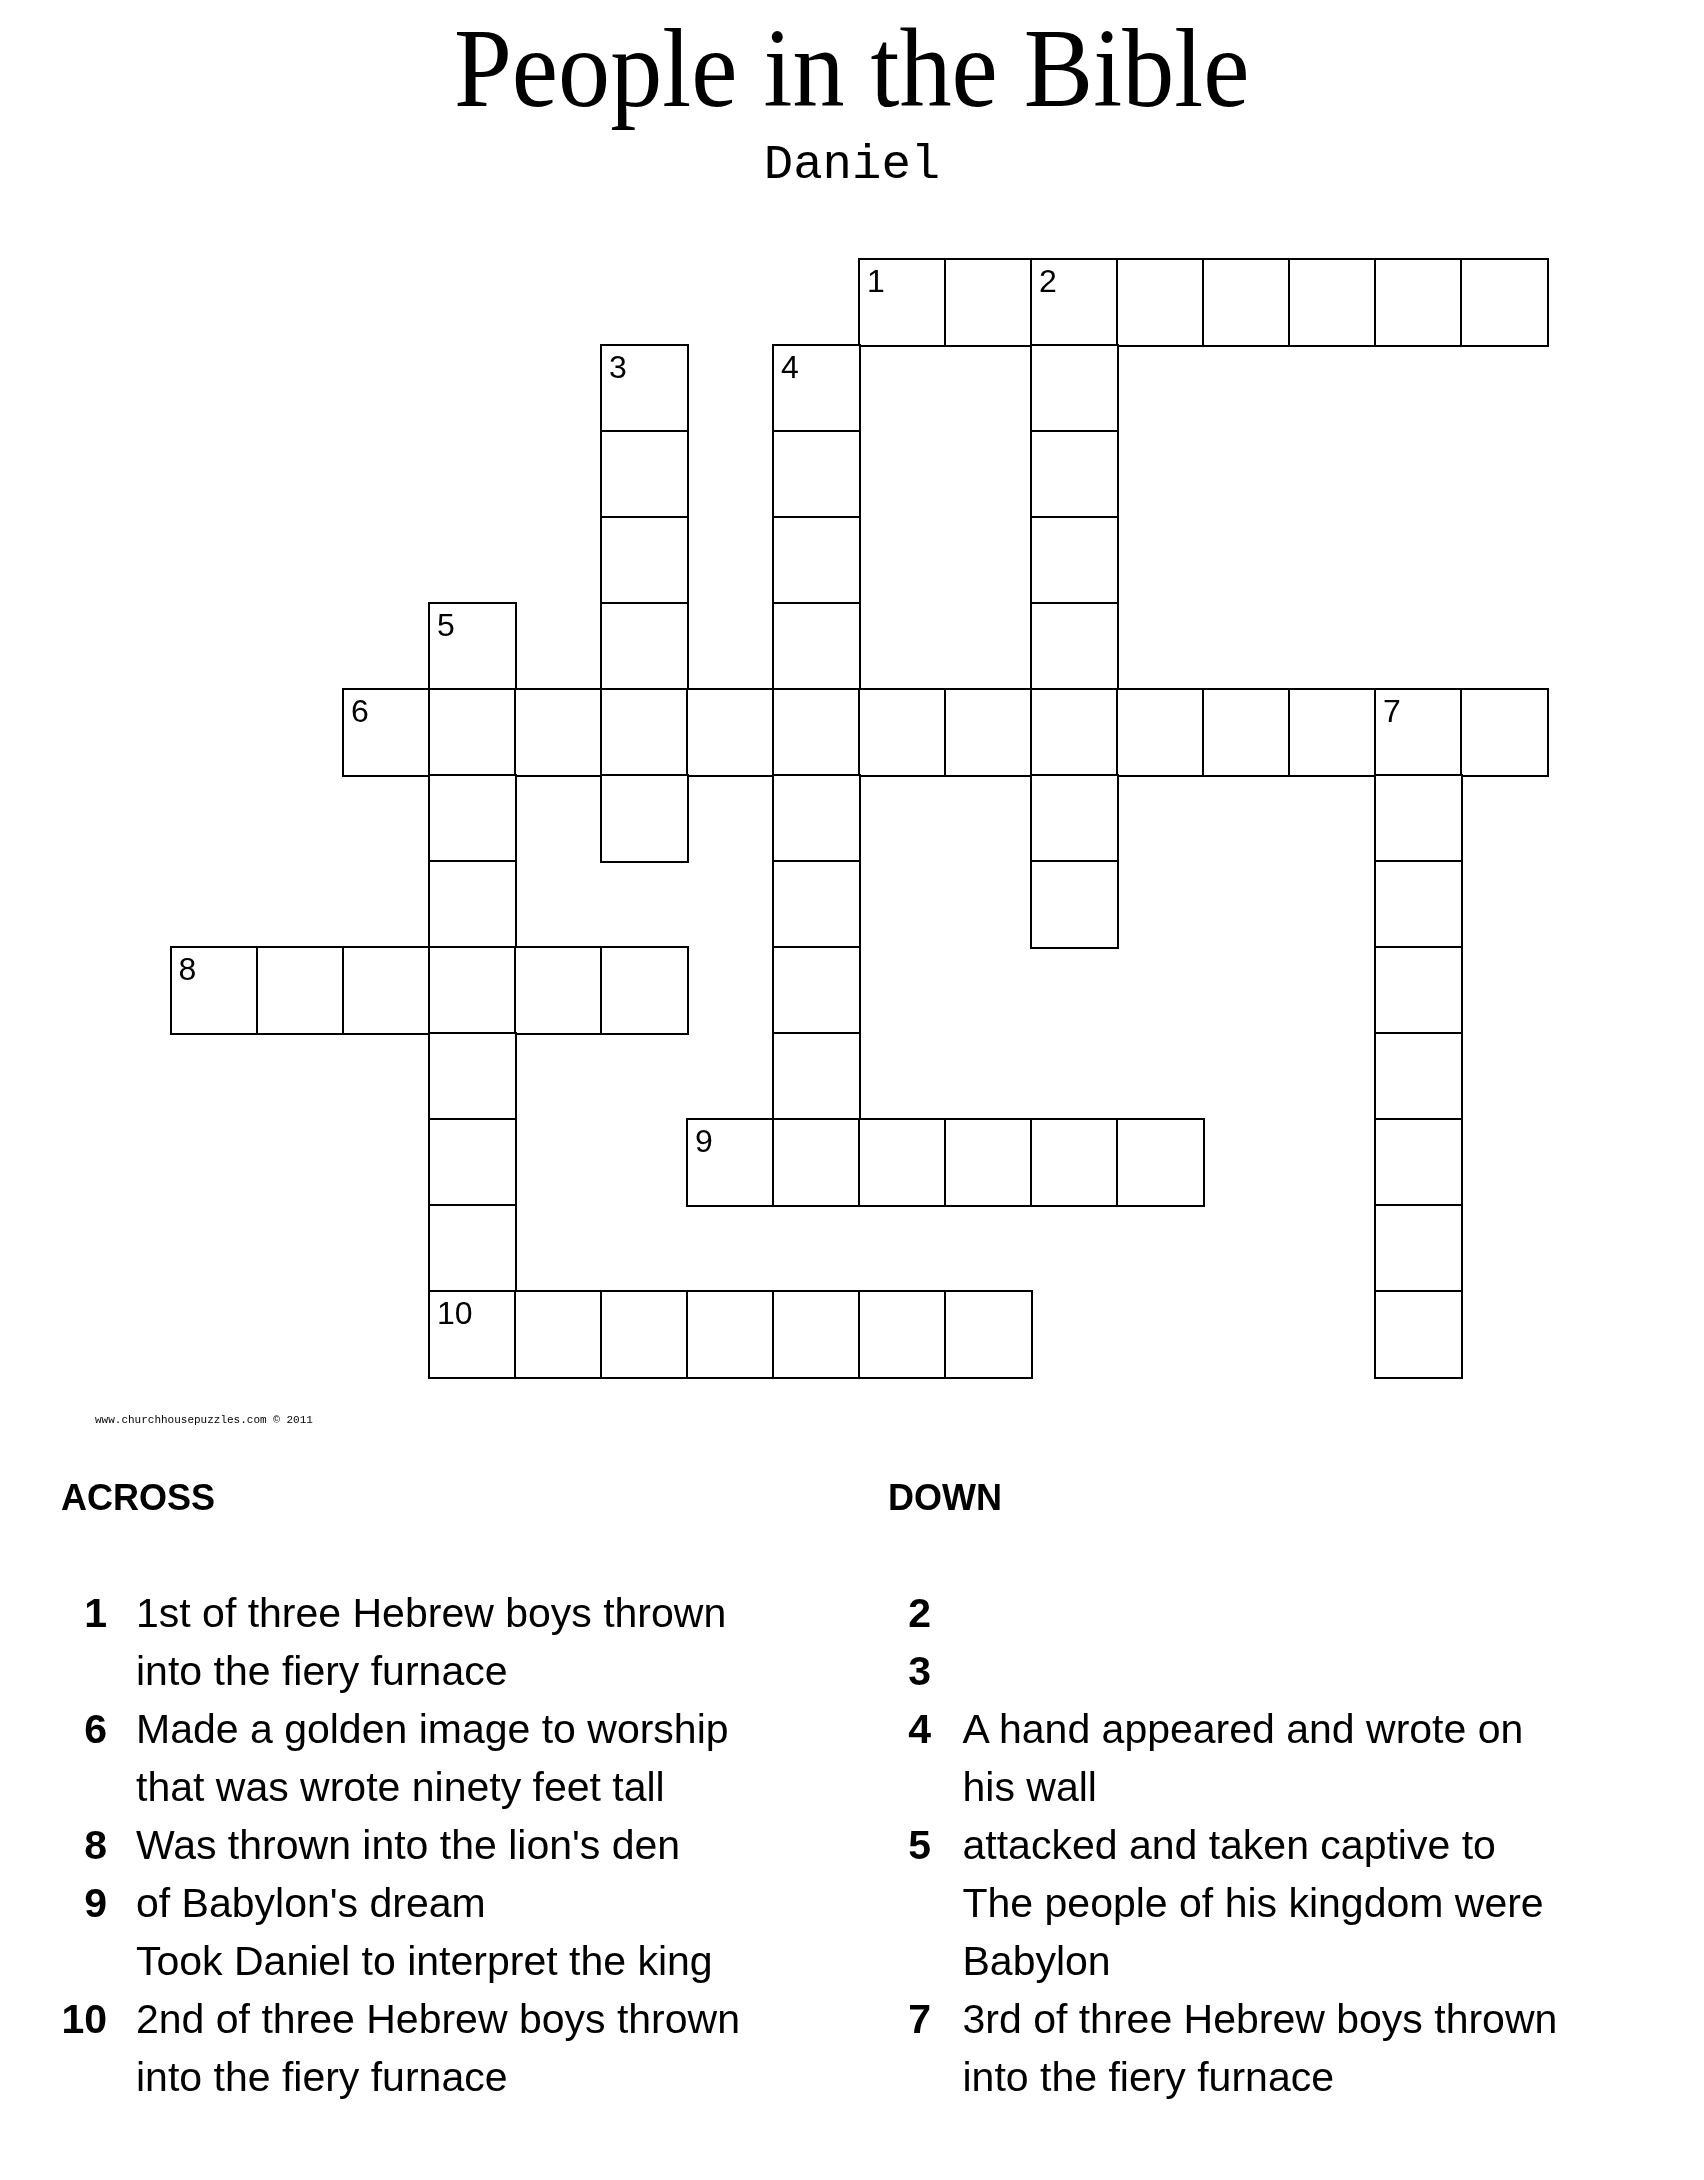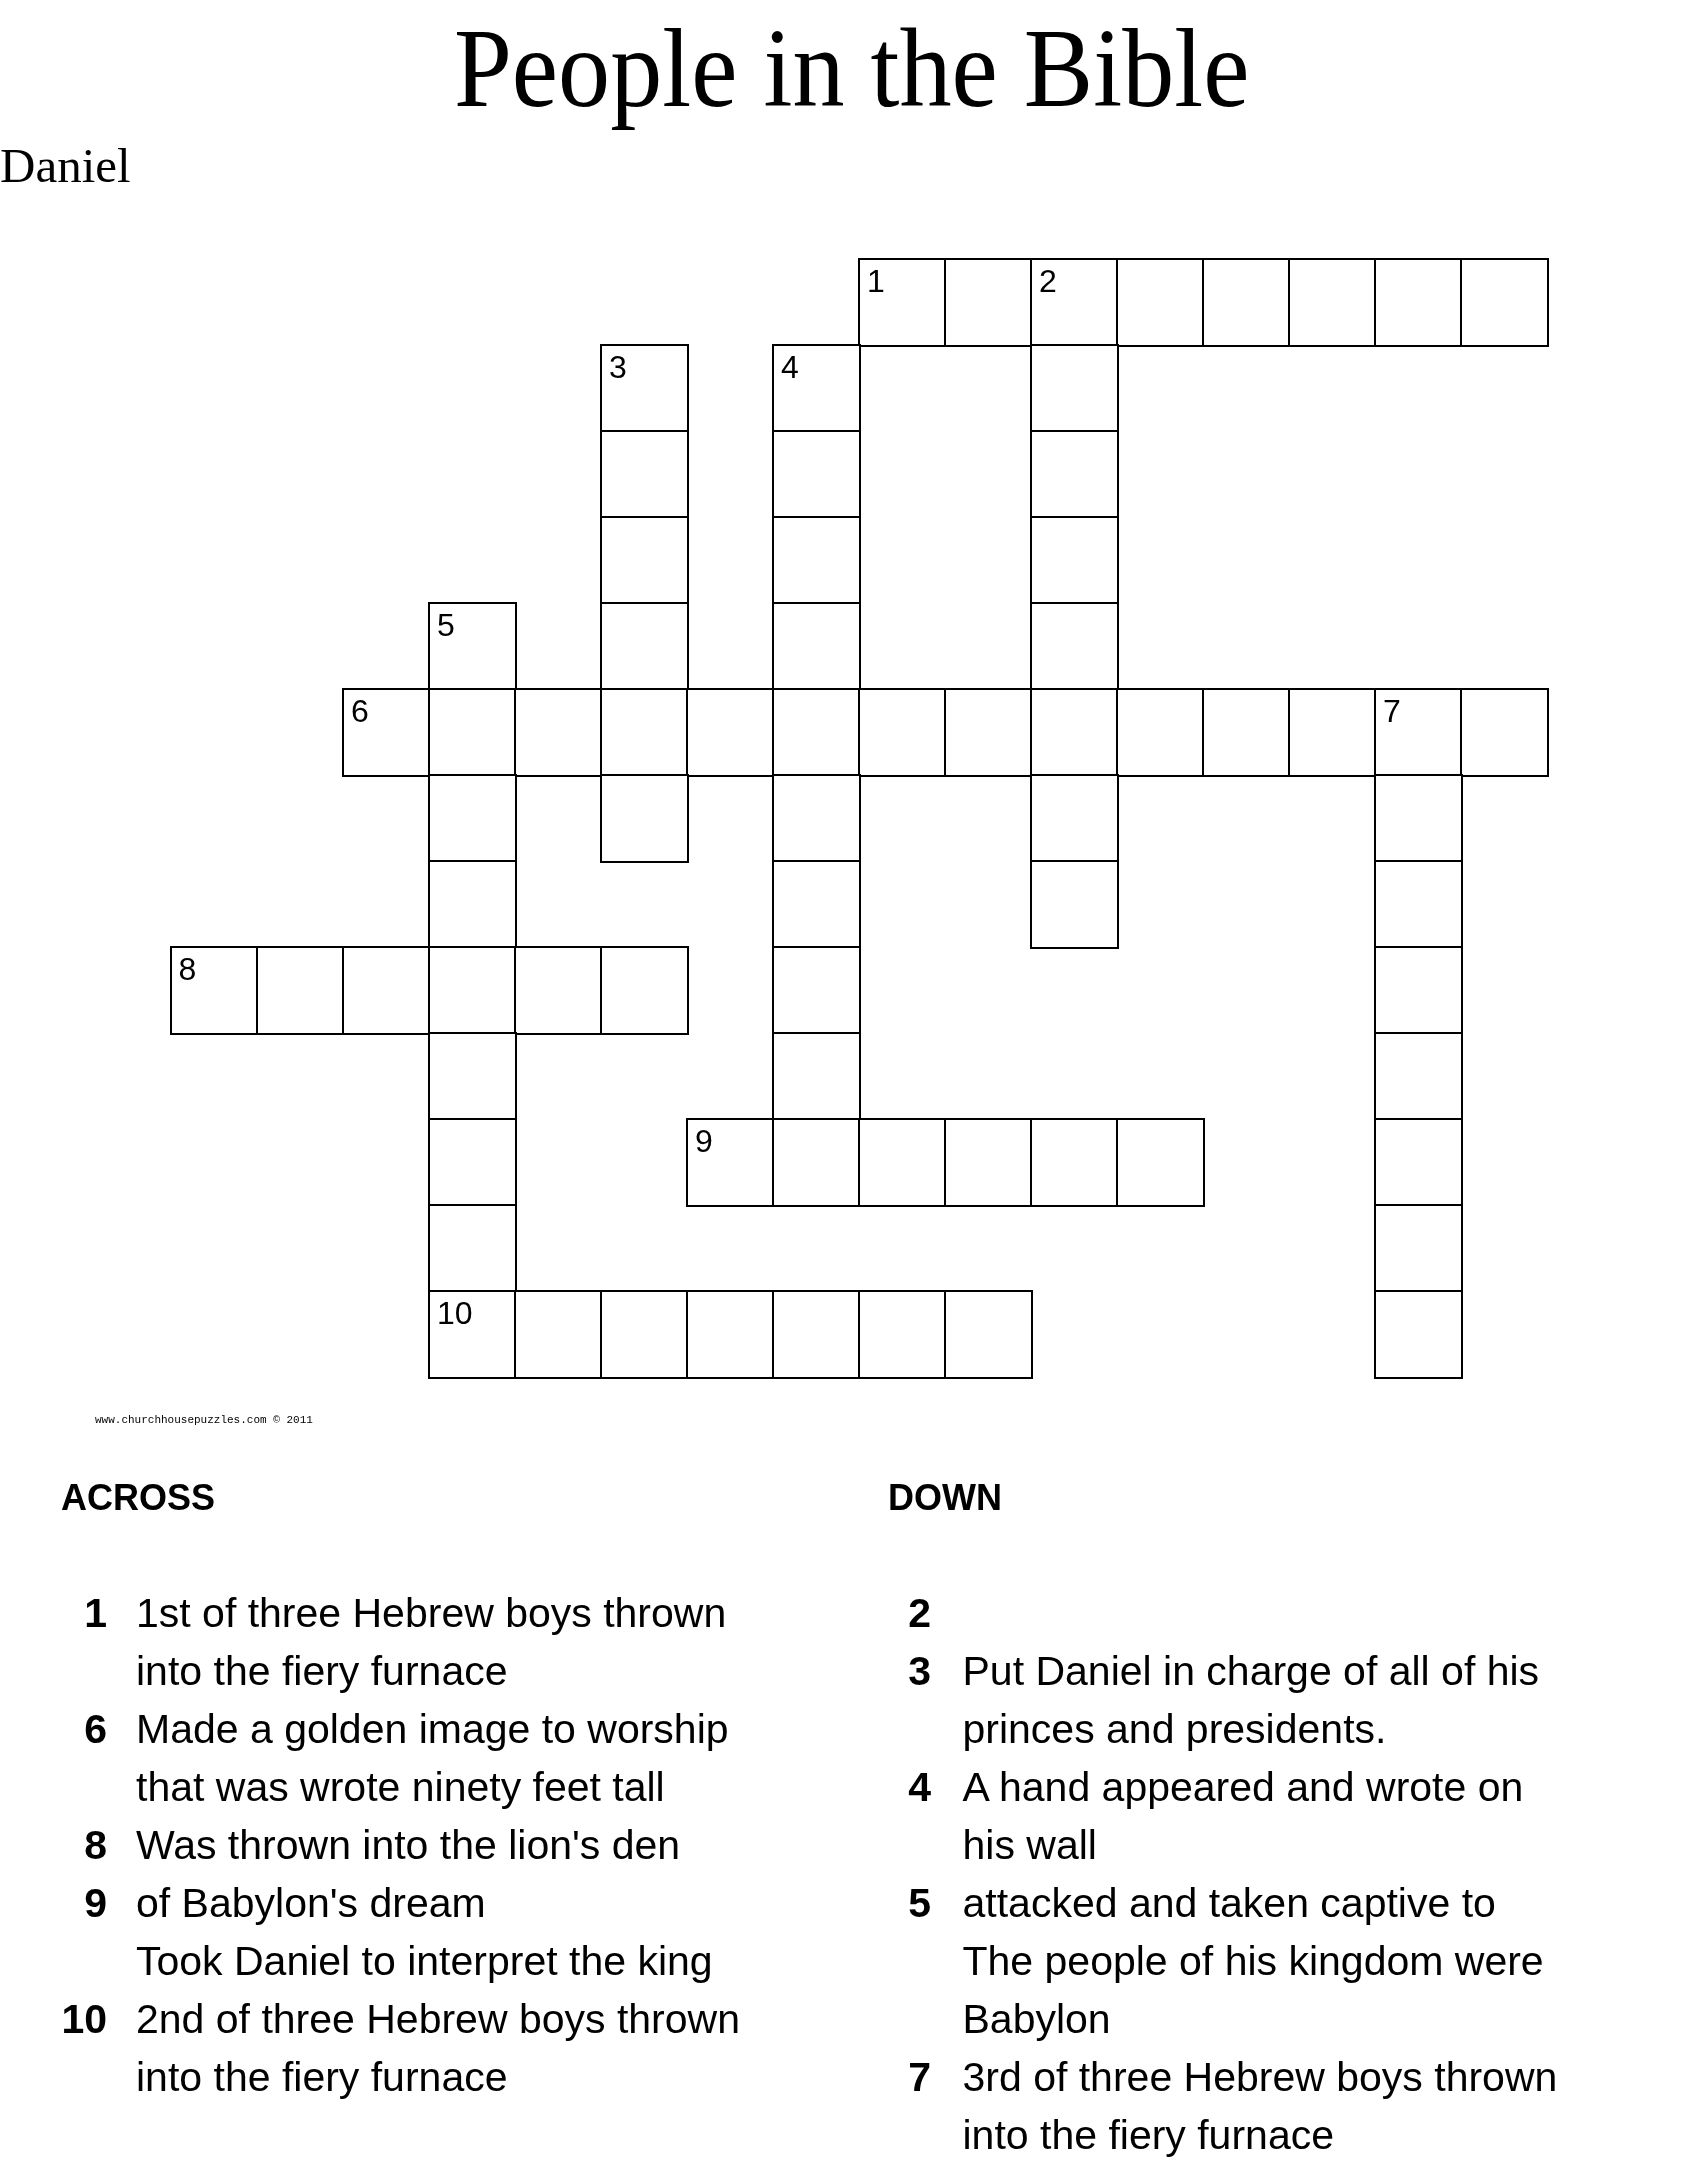--- a/index.html
+++ b/index.html
@@ -26,22 +26,22 @@
   }
   #title .squeeze {
     display: inline-block;
     transform: scaleX(0.93);
     transform-origin: 50% 0;
   }
   #subtitle {
     position: absolute;
     top: 141px; left: 0;
     width: 100%;
-    text-align: left;
-    font-family: Liberation Serif, serif;
+    text-align: center;
+    font-family: Liberation Mono, monospace;
     font-size: 49px;
     line-height: 1;
   }
 
   
   #grid { position: absolute; left: 170px; top: 258px; }
   .cell {
     position: absolute;
     width: 89px; height: 89px;
     box-sizing: border-box;
@@ -235,24 +235,20 @@
   </div>
 
   <div id="down-col" class="clue-col">
     <div class="clue-header">DOWN</div>
     <div class="clue-items">
         <div class="clue">
           <div class="clue-num">2</div>
         </div>
         <div class="clue">
           <div class="clue-num">3</div>
-          <div class="clue-text">
-            <div>Put Daniel in charge of all of his</div>
-            <div>princes and presidents.</div>
-          </div>
         </div>
         <div class="clue">
           <div class="clue-num">4</div>
           <div class="clue-text">
             <div>A hand appeared and wrote on</div>
             <div>his wall</div>
           </div>
         </div>
         <div class="clue">
           <div class="clue-num">5</div>

